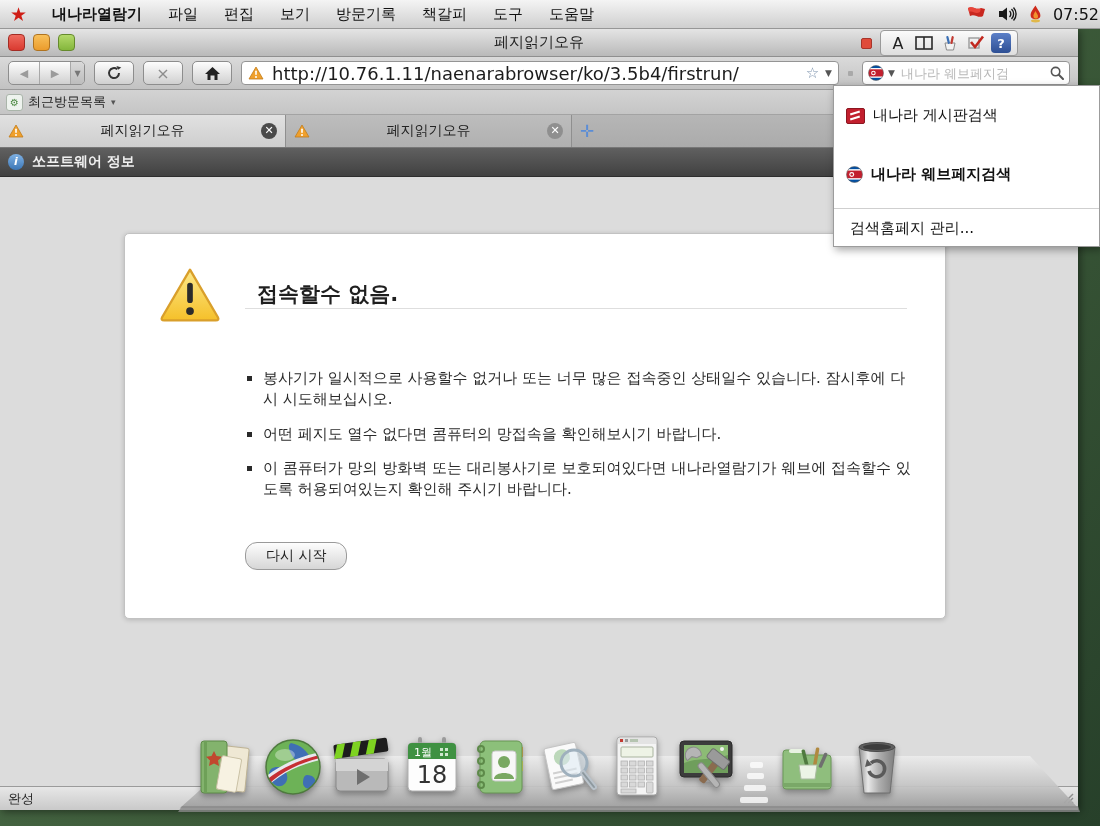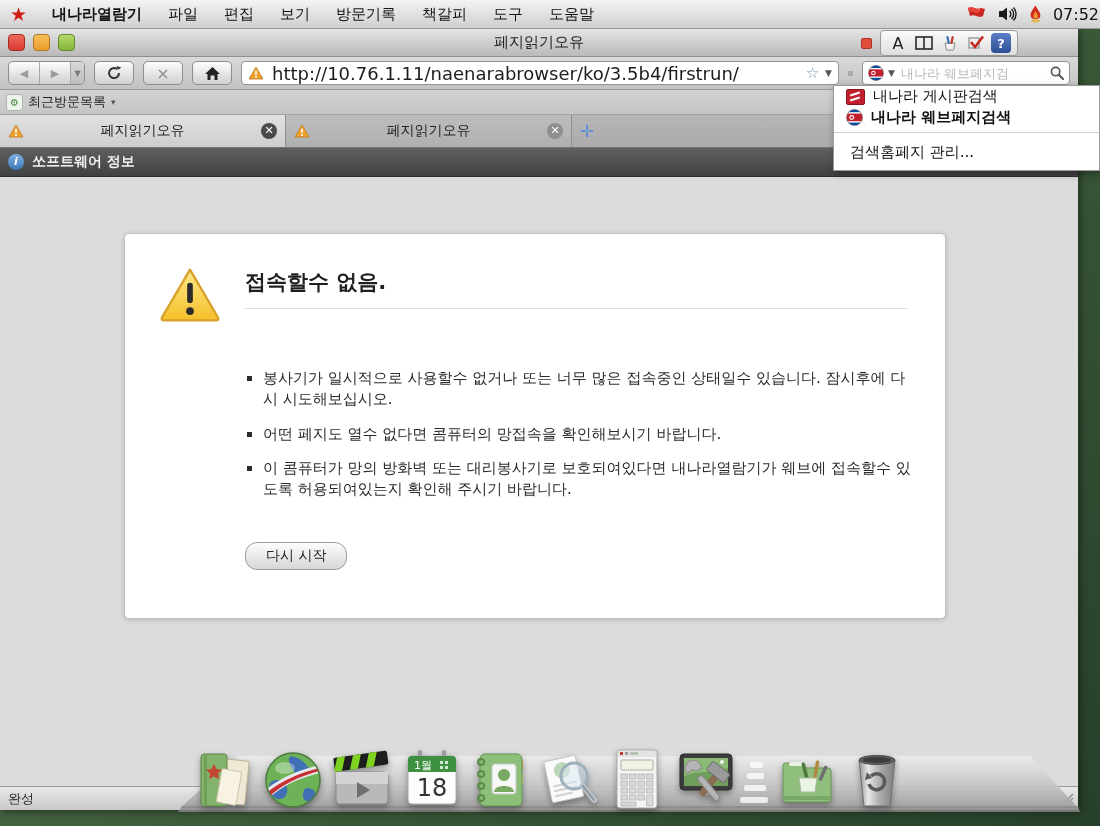--- a/index.html
+++ b/index.html
@@ -76,54 +76,54 @@
   
   .infobar{height:28px;background:linear-gradient(#606060,#414141);border-top:1px solid #777;border-bottom:1px solid #2e2e2e;
     display:flex;align-items:center;gap:8px;padding:0 8px;color:#f0f0f0;font-size:14px;font-weight:bold;}
   .infoicon{width:16px;height:16px;border-radius:50%;background:linear-gradient(#7fb2e5,#3c76b5);
     color:#fff;font-size:11px;font-style:italic;font-weight:bold;text-align:center;line-height:16px;}
   
   .content{position:relative;height:614px;background:#dcdcdc;}
   .error-card{position:absolute;left:124px;top:56px;width:820px;height:384px;background:#fff;
     border:1px solid #c2c2c2;border-radius:5px;box-shadow:0 1px 5px rgba(0,0,0,.18);}
   .bigwarn{position:absolute;left:34px;top:32px;}
-  .ec-title{position:absolute;left:120px;top:34px;margin:0;font-size:21px;font-weight:bold;color:#1f1f1f;}
+  .ec-title{position:absolute;left:120px;top:34px;margin:12px;font-size:21px;font-weight:bold;color:#1f1f1f;}
   .ec-rule{position:absolute;left:120px;top:74px;width:662px;border:none;border-top:1px solid #dedede;margin:0;}
   .ec-sub{position:absolute;left:120px;top:90px;margin:0;font-size:17px;color:#222;}
   .ec-list{position:absolute;left:120px;top:134px;width:650px;margin:0;padding-left:18px;font-size:15px;
     color:#2a2a2a;line-height:1.42;}
   .ec-list li{margin-bottom:13px;list-style-type:square;}
   .retry{position:absolute;left:120px;top:308px;padding:4px 20px;font-size:14px;color:#222;
     background:linear-gradient(#fdfdfd,#d6d6d6);border:1px solid #9a9a9a;border-radius:12px;
     font-family:"DejaVu Sans","Liberation Sans",sans-serif;}
   
   .statusbar{position:absolute;left:0;bottom:0;width:100%;height:24px;
     background:linear-gradient(#e7e7e7,#c9c9c9);border-top:1px solid #9b9b9b;
     display:flex;align-items:center;font-size:13px;color:#222;padding:0;box-sizing:border-box;}
   .statusbar .stext{padding-left:8px;}
   .grip{margin-left:auto;padding-right:4px;}
   
   .search-menu{position:absolute;left:833px;top:85px;width:265px;background:#fff;
     border:1px solid #9c9c9c;box-shadow:2px 3px 8px rgba(0,0,0,.35);z-index:100;font-size:15px;color:#111;}
-  .sm-item{display:flex;align-items:center;gap:8px;padding:1px 12px;}
+  .sm-item{display:flex;align-items:center;gap:8px;padding:20px 12px;}
   .sm-item.selected{font-weight:bold;}
   .sm-sep{border:none;border-top:1px solid #cfcfcf;margin:4px 0;}
   .sm-footer{padding:6px 12px 8px 16px;}
   .boardicon{width:17px;height:14px;background:#c21f2e;border:1px solid #8c1620;border-radius:2px;position:relative;}
   .boardicon:before{content:"";position:absolute;left:3px;top:3px;width:10px;height:2px;background:#fff;transform:rotate(-18deg);}
   .boardicon:after{content:"";position:absolute;left:3px;top:8px;width:10px;height:2px;background:#fff;transform:rotate(-18deg);}
   
   .dock{position:absolute;left:172px;top:712px;width:908px;height:102px;z-index:50;}
   .platform{position:absolute;left:0;top:44px;width:908px;height:52px;
     clip-path:polygon(66px 0,858px 0,906px 52px,8px 52px);
     background:linear-gradient(#ececec 0%,#c6c6c6 55%,#9e9e9e 100%);opacity:.93;}
   .platform-edge{position:absolute;left:0;top:94px;width:908px;height:6px;
     clip-path:polygon(10px 0,906px 0,908px 6px,6px 6px);background:#8a8a8a;opacity:.8;}
   .dash{position:absolute;background:#fdfdfd;opacity:.8;border-radius:2px;height:6px;}
-  .dock-item{position:absolute;width:64px;height:64px;top:36px;}
+  .dock-item{position:absolute;width:64px;height:64px;top:23px;}
   .dock-item svg{width:64px;height:64px;filter:drop-shadow(0 3px 3px rgba(0,0,0,.35));}
   
 </style>
 </head>
 <body>
 
 <div class="menubar">
   <span class="logo">★</span>
   <span class="mitem first">내나라열람기</span>
   <span class="mitem">파일</span>

